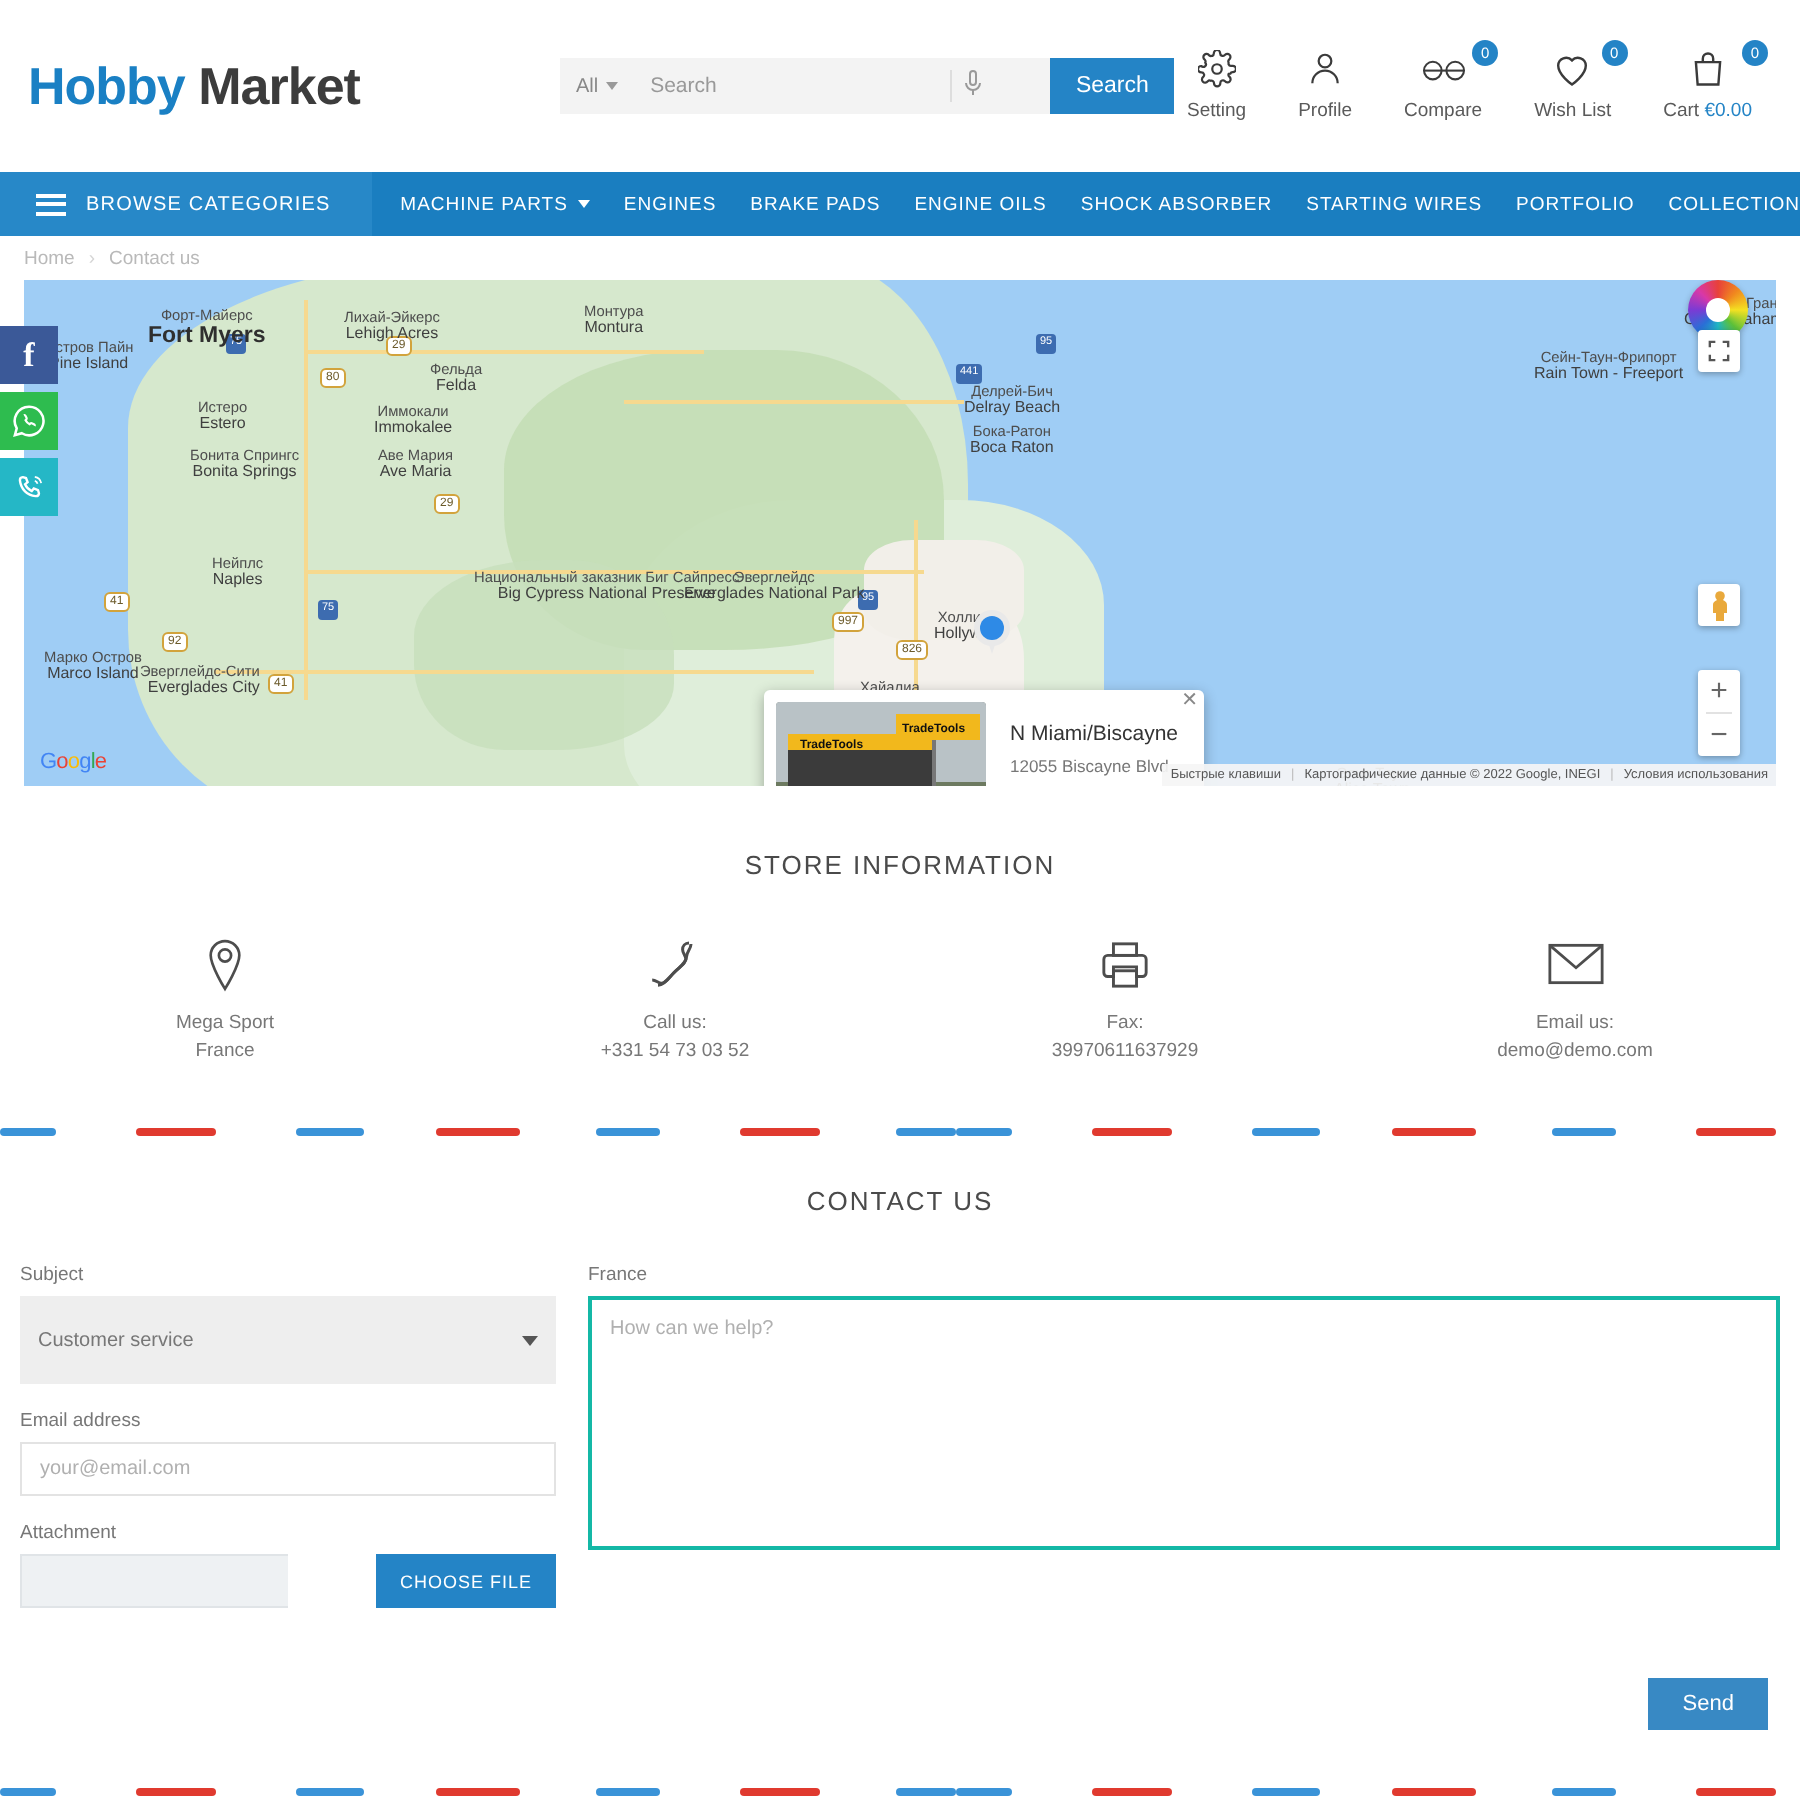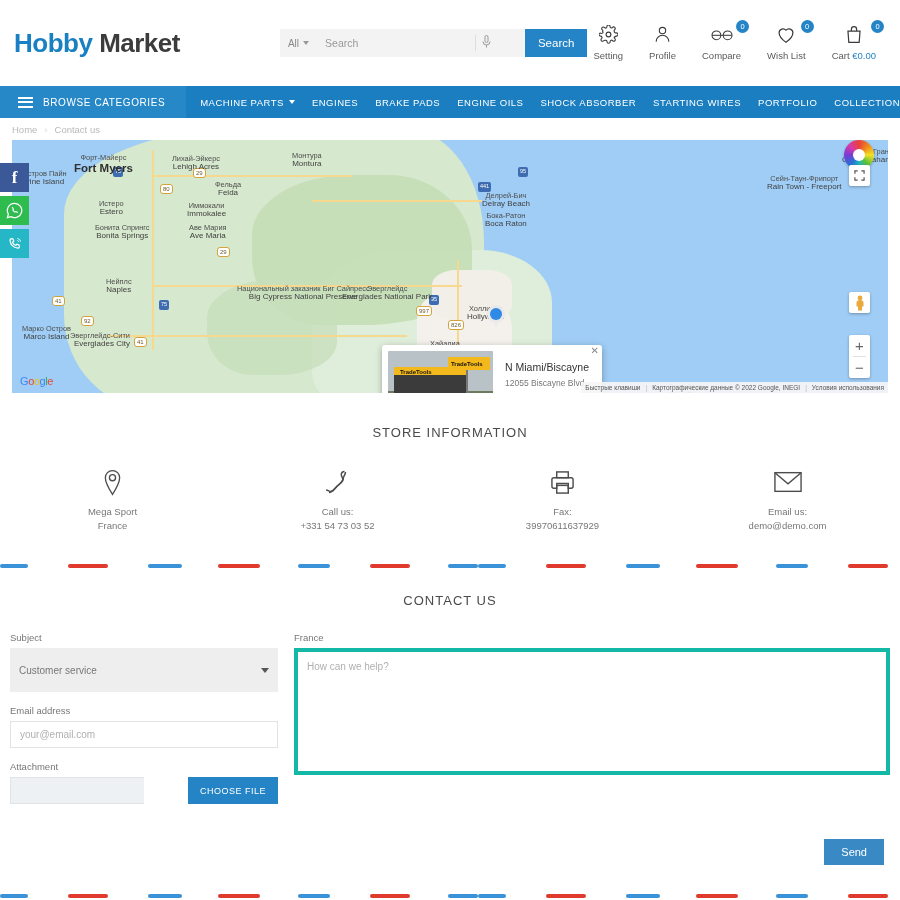--- a/index.html
+++ b/index.html
@@ -136,21 +136,21 @@
   .fselect .ar { position:absolute; right:9px; width:0;height:0;
        border-left:4px solid transparent;border-right:4px solid transparent;border-top:5px solid #555; }
   .finput { height:27px; border:1px solid #e3e3e3; background:#fff; font-size:10px; color:#888;
             padding:0 9px; width:100%; outline:none; font-family:"Liberation Sans", sans-serif;}
   .finput::placeholder{ color:#b0b0b0; }
   .frow { margin-bottom:13px; }
   .attach { display:flex; height:27px;gap:44px; }
   .attach .fake { flex:1; background:#eef1f3; border:1px solid #e0e4e7; border-right:none; }
   .attach .btn { background:#2484c6; color:#fff; font-size:9px; letter-spacing:.5px; padding:0 12px;
                  display:flex; align-items:center; cursor:pointer; }
-  .ftext { width:100%; height:127px; border:4px solid #14b8a6; resize:none; outline:none;
+  .ftext { width:100%; height:127px; border:2px solid #14b8a6; resize:none; outline:none;
            font-size:10px; color:#888; padding:9px; font-family:"Liberation Sans", sans-serif; background:#fff;}
   .ftext::placeholder{ color:#b0b0b0; }
   .send-row { display:flex; justify-content:flex-end; padding:22px 10px 0 0; }
   .send { background:#3889c4; color:#fff; border:none; font-size:11px; padding:7px 17px; cursor:pointer;
           font-family:"Liberation Sans", sans-serif; }
 </style>
 </head>
 <body>
 
 <div class="header">

